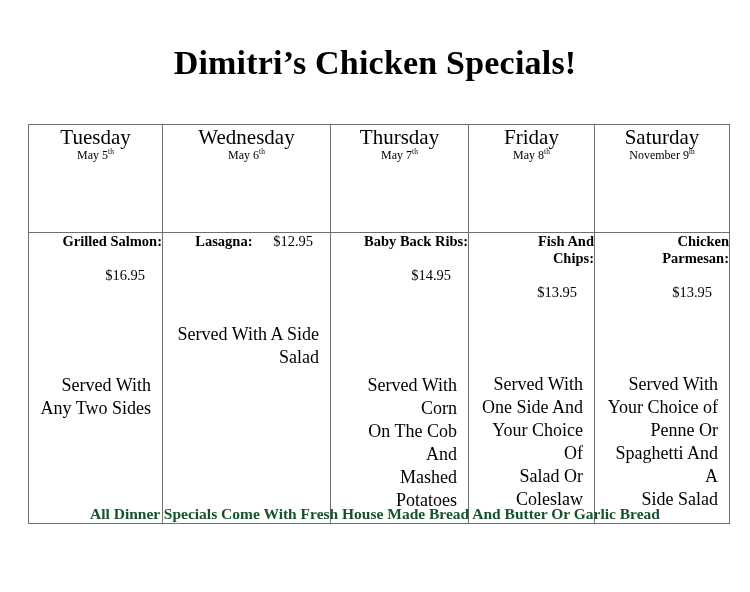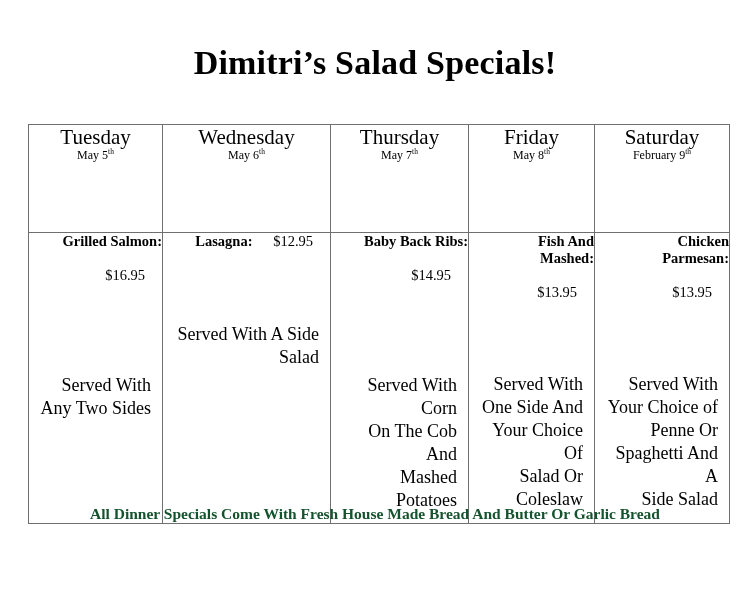--- a/index.html
+++ b/index.html
@@ -132,21 +132,21 @@
     line-height: 1.2;
     color: #14532d;
     white-space: nowrap;
   }
 </style>
 </head>
 <body>
 
 <div class="page">
 
-  <div class="title">Dimitri’s Salad Specials!</div>
+  <div class="title">Dimitri’s Chicken Specials!</div>
 
   <table class="specials-table">
     <colgroup>
       <col class="c1">
         <col class="c2">
         <col class="c3">
         <col class="c4">
         <col class="c5">
     </colgroup>
     <thead>
@@ -162,21 +162,21 @@
         <th class="day-head">
           <span class="day-name">Thursday</span>
           <span class="day-date"><span>May 7</span><sup>th</sup></span>
         </th>
         <th class="day-head">
           <span class="day-name">Friday</span>
           <span class="day-date"><span>May 8</span><sup>th</sup></span>
         </th>
         <th class="day-head">
           <span class="day-name">Saturday</span>
-          <span class="day-date"><span>February 9</span><sup>th</sup></span>
+          <span class="day-date"><span>November 9</span><sup>th</sup></span>
         </th>
       </tr>
     </thead>
     <tbody>
       <tr>
         <td class="body-cell">
           <p class="dish">Grilled Salmon:</p>
           <p class="price">$16.95</p>
           <div class="spacer-2"></div>
           <p class="sides">Served With
@@ -191,21 +191,21 @@
         <td class="body-cell">
           <p class="dish">Baby Back Ribs:</p>
           <p class="price">$14.95</p>
           <div class="spacer-2"></div>
           <p class="sides">Served With Corn
 On The Cob And
 Mashed Potatoes</p>
         </td>
         <td class="body-cell">
           <p class="dish" style="white-space:pre-line">Fish And
-Mashed:</p>
+Chips:</p>
           <p class="price">$13.95</p>
           <div class="spacer-4"></div>
           <p class="sides">Served With
 One Side And
 Your Choice Of
 Salad Or
 Coleslaw</p>
         </td>
         <td class="body-cell">
           <p class="dish" style="white-space:pre-line">Chicken

